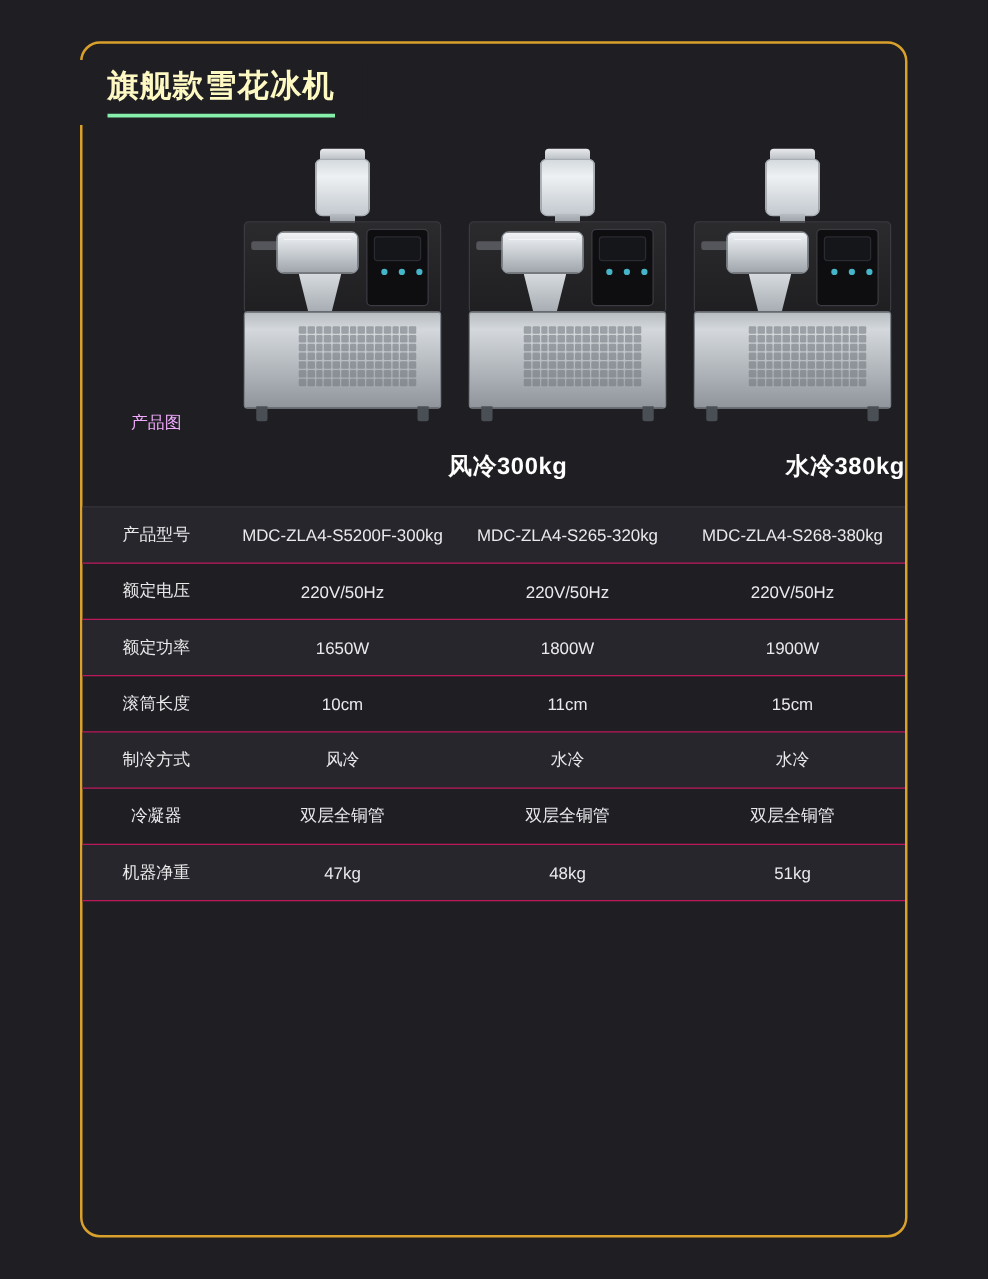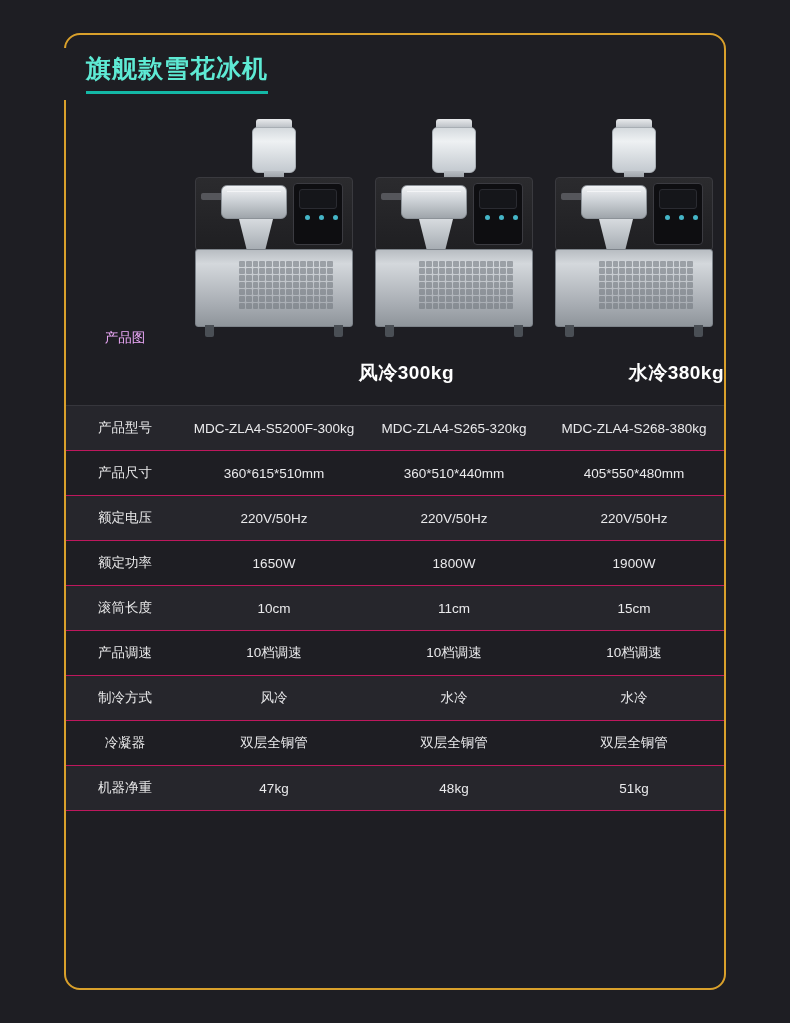--- a/index.html
+++ b/index.html
@@ -35,23 +35,23 @@
     position: absolute;
     left: 64px;
     top: 48px;
     background: #1e1e23;
     padding: 4px 22px 6px 22px;
   }
   .title {
     font-size: 25px;
     font-weight: bold;
     letter-spacing: 1px;
-    color: #5eead4;
+    color: #fef9c3;
     white-space: nowrap;
-    border-bottom: 3px solid #14b8a6;
+    border-bottom: 3px solid #86efac;
     padding-bottom: 6px;
   }
 
   
   .content {
     position: absolute;
     left: 66px;
     top: 95px;
     width: 658px;
     height: 890px;
@@ -639,48 +639,36 @@
 
     <table class="spec">
       <tbody>
         <tr>
           <td class="rowlabel">产品型号</td>
           <td>MDC-ZLA4-S5200F-300kg</td>
           <td>MDC-ZLA4-S265-320kg</td>
           <td>MDC-ZLA4-S268-380kg</td>
         </tr>
         <tr>
-          <td class="rowlabel">产品尺寸</td>
-          <td>360*615*510mm</td>
-          <td>360*510*440mm</td>
-          <td>405*550*480mm</td>
-        </tr>
-        <tr>
           <td class="rowlabel">额定电压</td>
           <td>220V/50Hz</td>
           <td>220V/50Hz</td>
           <td>220V/50Hz</td>
         </tr>
         <tr>
           <td class="rowlabel">额定功率</td>
           <td>1650W</td>
           <td>1800W</td>
           <td>1900W</td>
         </tr>
         <tr>
           <td class="rowlabel">滚筒长度</td>
           <td>10cm</td>
           <td>11cm</td>
           <td>15cm</td>
-        </tr>
-        <tr>
-          <td class="rowlabel">产品调速</td>
-          <td>10档调速</td>
-          <td>10档调速</td>
-          <td>10档调速</td>
         </tr>
         <tr>
           <td class="rowlabel">制冷方式</td>
           <td>风冷</td>
           <td>水冷</td>
           <td>水冷</td>
         </tr>
         <tr>
           <td class="rowlabel">冷凝器</td>
           <td>双层全铜管</td>

